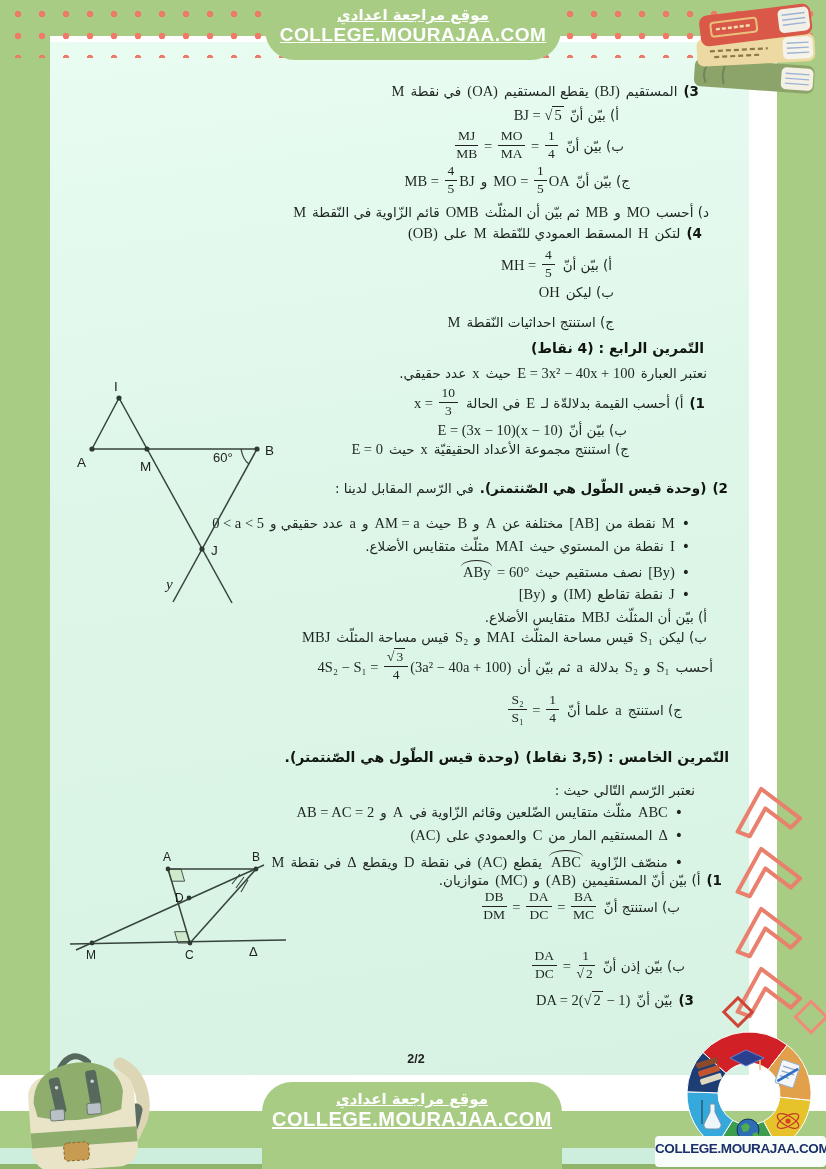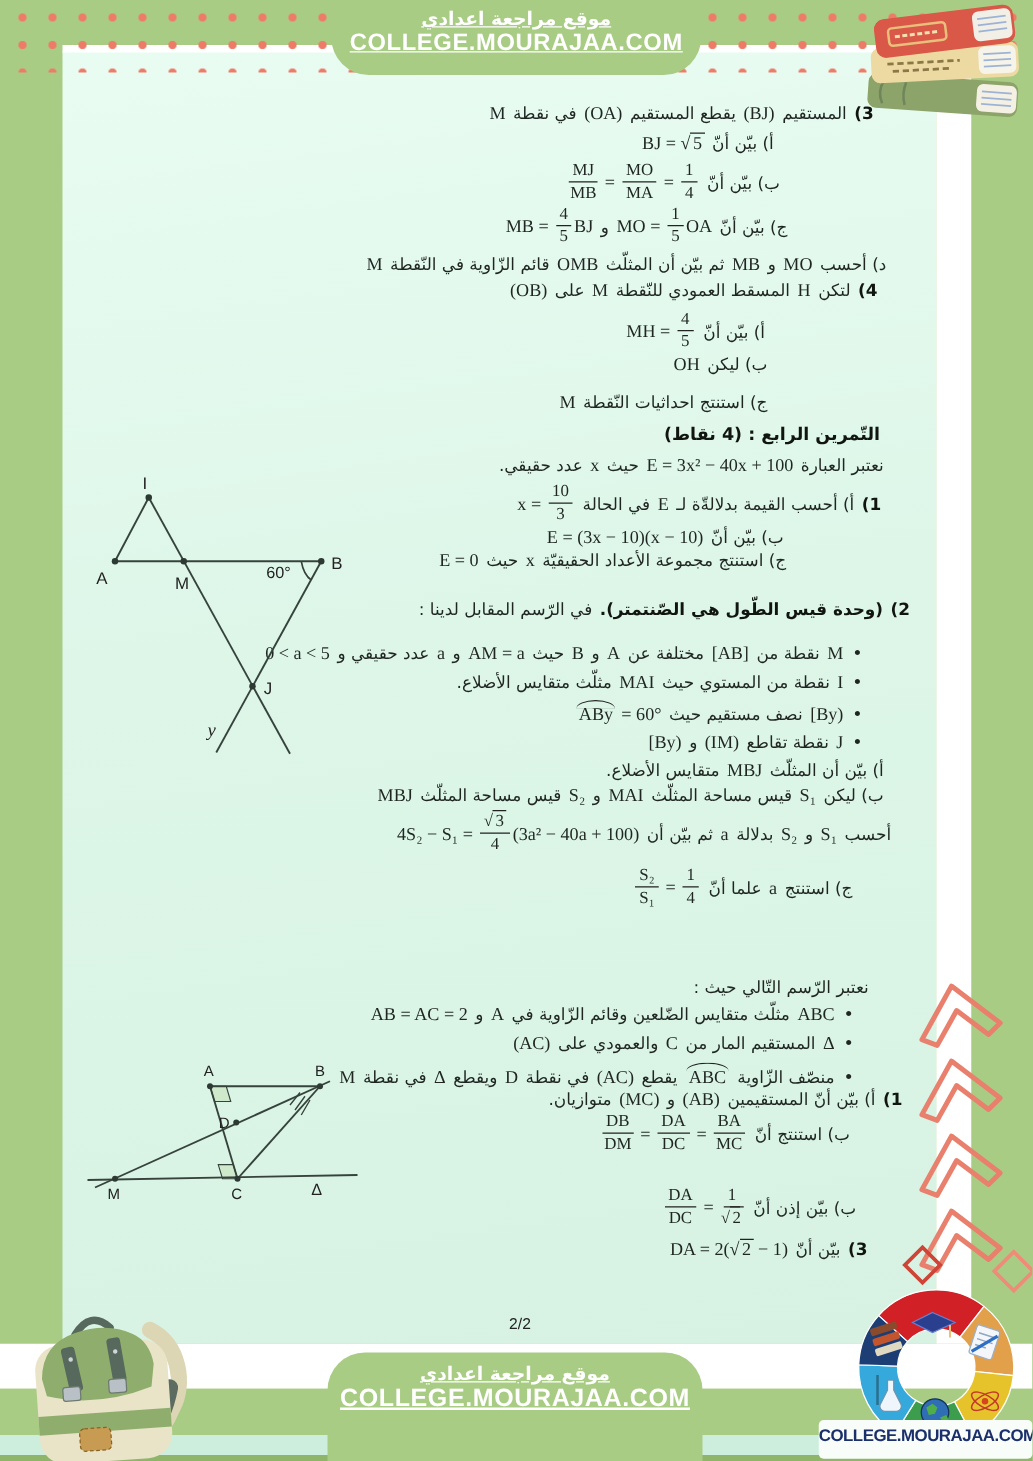--- a/index.html
+++ b/index.html
@@ -19,21 +19,21 @@
   .site-ar{font-size:15px;font-weight:bold;text-decoration:underline;margin-top:6px}
   .site-url{font-size:19px;font-weight:bold;text-decoration:underline;letter-spacing:.5px;
             font-family:"Liberation Sans",sans-serif}
   #foot-white{left:0;top:1075px;width:826px;height:36px;background:#ffffff}
   #foot-green{left:0;top:1111px;width:826px;height:37px;background:#a9cc84}
   #foot-teal{left:0;top:1148px;width:826px;height:16px;background:#cdeedd}
   #foot-dark{left:0;top:1164px;width:826px;height:5px;background:#8fb56b}
   #footer-bump{left:262px;top:1082px;width:300px;height:87px;background:#a9cc84;
                border-radius:30px 30px 0 0;text-align:center;color:#fff;z-index:6}
   #footer-bump .site-ar{margin-top:8px}
-  #page-num{left:386px;top:1052px;width:60px;text-align:center;font-weight:normal;font-size:12.5px;
+  #page-num{left:386px;top:1052px;width:60px;text-align:center;font-weight:bold;font-size:12.5px;
             color:#222;font-family:"Liberation Sans",sans-serif;z-index:5}
   #logo-caption-band{left:655px;top:1136px;width:171px;height:31px;background:#f8fdfa;
                      border-radius:4px;z-index:7}
   #logo-caption{left:655px;top:1141px;width:171px;text-align:center;font-weight:bold;
                 font-size:13.5px;color:#1b2f6b;font-family:"Liberation Sans",sans-serif;
                 letter-spacing:-0.4px;z-index:8}
   
   #lines{left:0;top:0;width:826px;height:1029px;z-index:3}
   .tline{position:absolute;direction:rtl;white-space:nowrap;font-size:13.5px;color:#1f2622;
          line-height:19px}
@@ -138,20 +138,21 @@
           <span class="nu"><span>√</span><span class="rad">3</span></span>
           <span class="de"><span>4</span></span>
         </span><span>(3a² − 40a + 100)</span></span></div>
     <div class="tline" style="top: 695px; right: 141px;"><span class="ar">ج) استنتج</span><span class="math"><span>a</span></span><span class="ar">علما أنّ</span><span class="math"><span class="frac">
           <span class="nu"><span>S₂</span></span>
           <span class="de"><span>S₁</span></span>
         </span><span> = </span><span class="frac">
           <span class="nu"><span>1</span></span>
           <span class="de"><span>4</span></span>
         </span></span></div>
+    <div class="tline t" style="top: 748px; right: 94px;"><span class="ar b">التّمرين الخامس : (3,5 نقاط)</span><span class="ar b">(وحدة قيس الطّول هي الصّنتمتر).</span></div>
     <div class="tline" style="top: 781px; right: 128px;"><span class="ar">نعتبر الرّسم التّالي حيث :</span></div>
     <div class="tline" style="top: 803px; right: 143px;"><span class="bul">•</span><span class="math"><span>ABC</span></span><span class="ar">مثلّث متقايس الضّلعين وقائم الزّاوية في</span><span class="math"><span>A</span></span><span class="ar">و</span><span class="math"><span>AB = AC = 2</span></span></div>
     <div class="tline" style="top: 826px; right: 143px;"><span class="bul">•</span><span class="math"><span>Δ</span></span><span class="ar">المستقيم المار من</span><span class="math"><span>C</span></span><span class="ar">والعمودي على</span><span class="math"><span>(AC)</span></span></div>
     <div class="tline" style="top: 850px; right: 143px;"><span class="bul">•</span><span class="ar">منصّف الزّاوية</span><span class="math"><span class="arcv">ABC</span></span><span class="ar">يقطع</span><span class="math"><span>(AC)</span></span><span class="ar">في نقطة</span><span class="math"><span>D</span></span><span class="ar">ويقطع</span><span class="math"><span>Δ</span></span><span class="ar">في نقطة</span><span class="math"><span>M</span></span></div>
     <div class="tline" style="top: 871px; right: 101px;"><span class="ar b">1)</span><span class="ar">أ) بيّن أنّ المستقيمين</span><span class="math"><span>(AB)</span></span><span class="ar">و</span><span class="math"><span>(MC)</span></span><span class="ar">متوازيان.</span></div>
     <div class="tline" style="top: 892px; right: 143px;"><span class="ar">ب) استنتج أنّ</span><span class="math"><span class="frac">
           <span class="nu"><span>DB</span></span>
           <span class="de"><span>DM</span></span>
         </span><span> = </span><span class="frac">
           <span class="nu"><span>DA</span></span>

